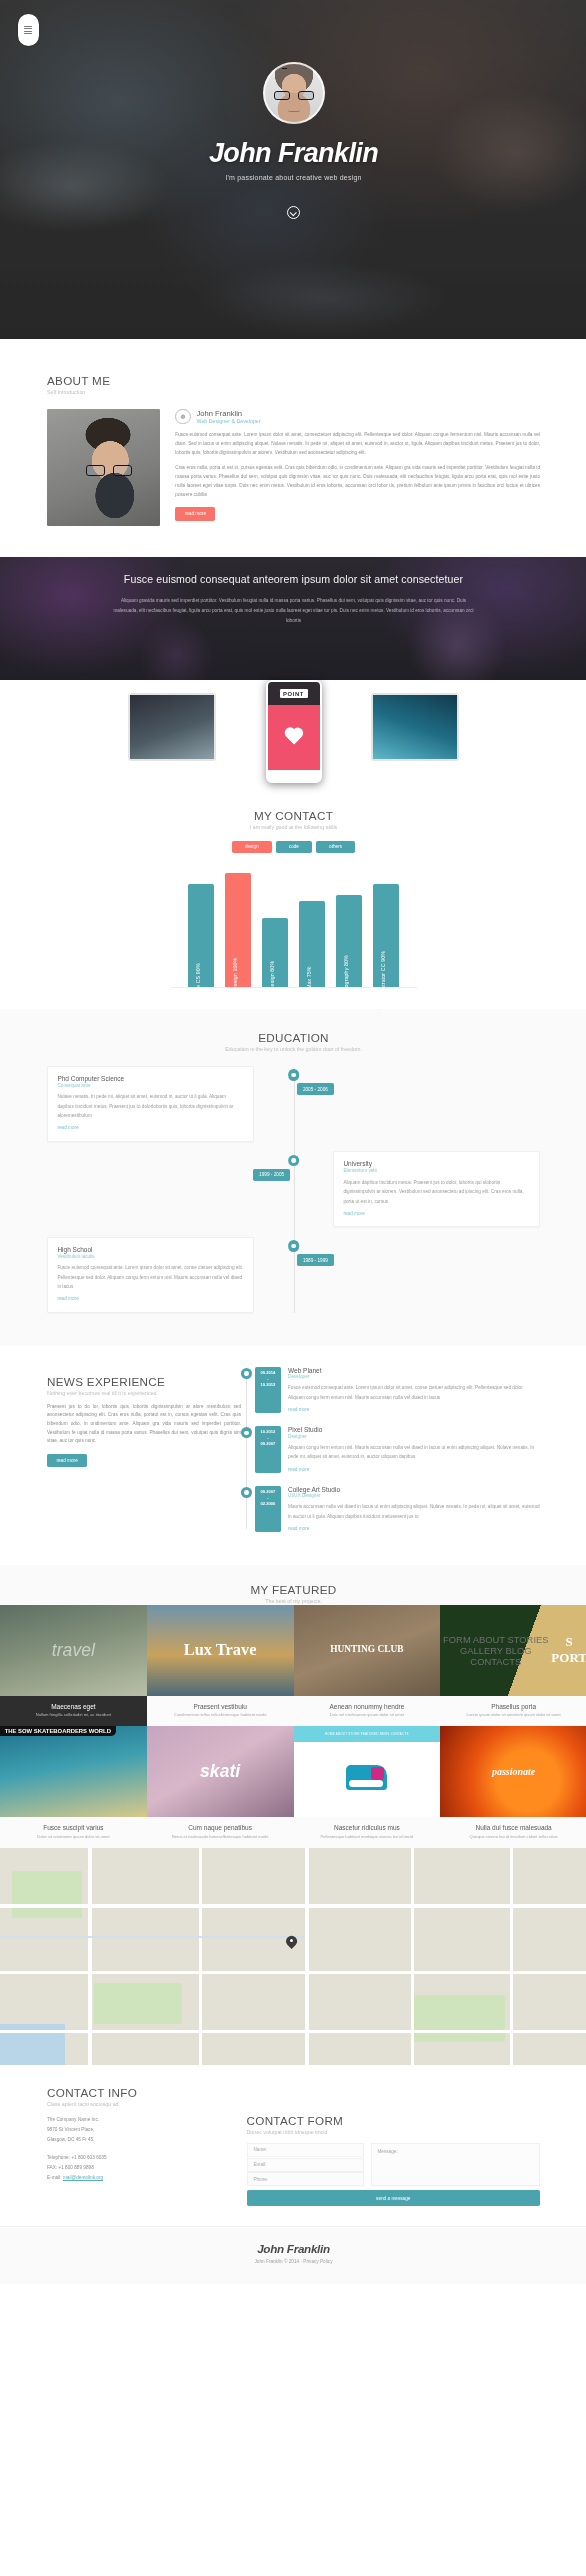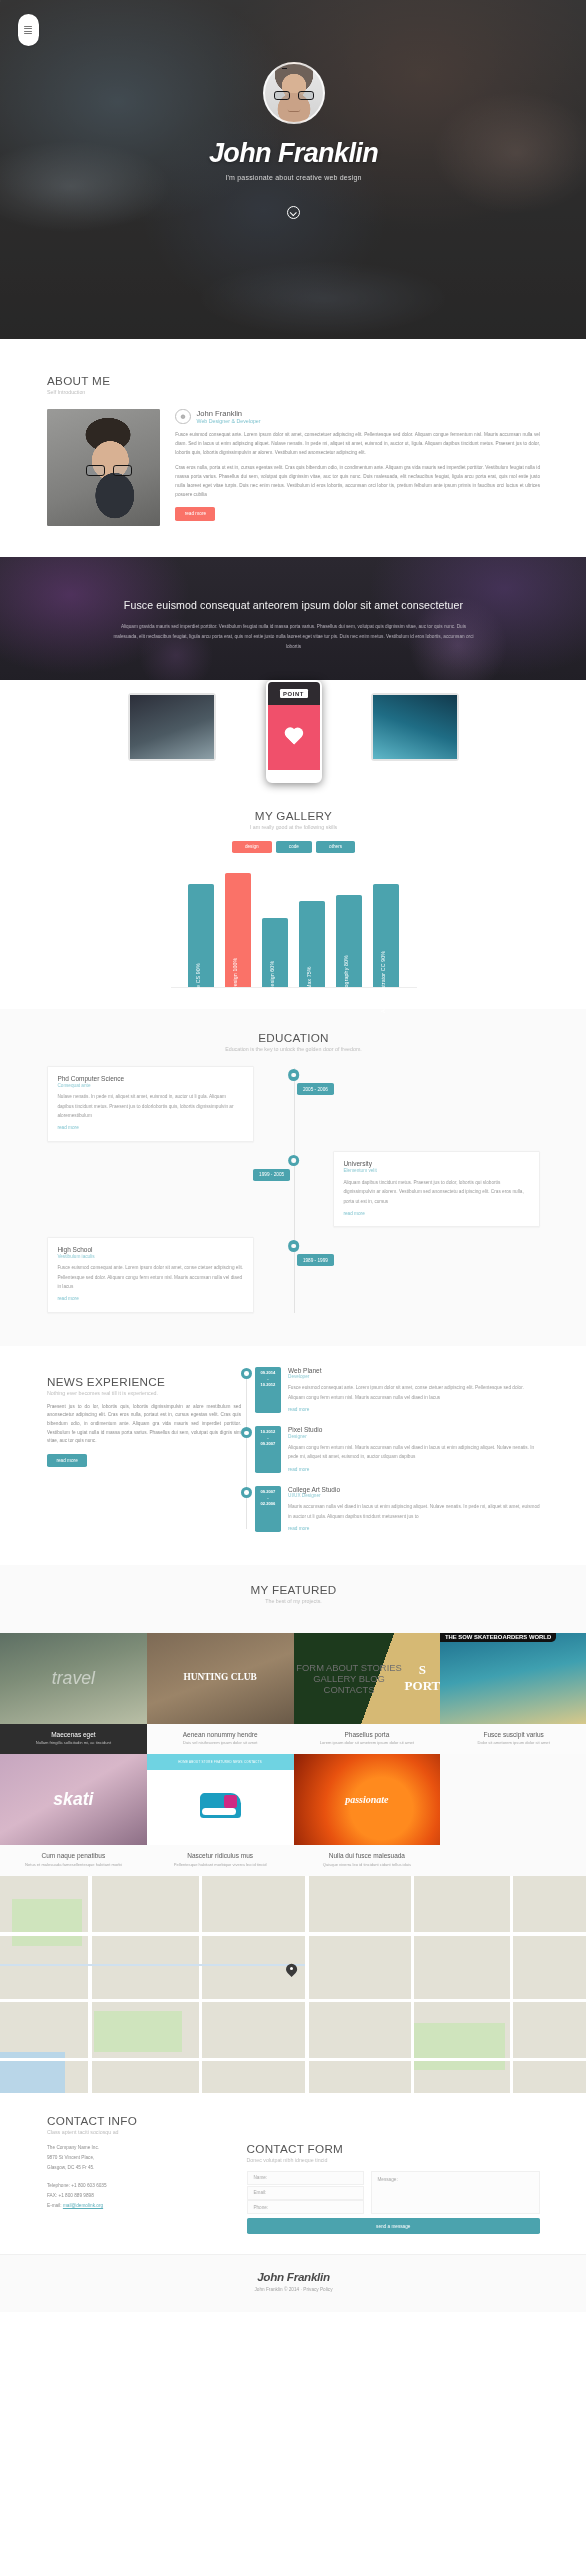--- a/index.html
+++ b/index.html
@@ -109,21 +109,21 @@
   
   #quote{
     position:relative; height:126px; overflow:hidden; text-align:center;
     background:
       radial-gradient(ellipse 176px 117px at 12% 30%, rgba(110,60,130,.55), transparent 68%),
       radial-gradient(ellipse 199px 129px at 86% 25%, rgba(90,60,120,.55), transparent 68%),
       radial-gradient(circle 70px at 78% 70%, rgba(160,120,180,.30), transparent 70%),
       radial-gradient(circle 53px at 30% 78%, rgba(120,80,140,.28), transparent 70%),
       linear-gradient(180deg,#2b2830,#211f26);
   }
-  #quote .qin{ position:relative; z-index:3; padding-top:42px; }
+  #quote .qin{ position:relative; z-index:3; padding-top:16px; }
   .q-title{ font-size:10.6px; color:#f3f3f3; font-weight:300; letter-spacing:0.1px; }
   .q-sub{ width:364px; margin:10.6px auto 0; font-size:4.7px; line-height:2.1; color:#b7b2bc; }
 
   
   .devices{ position:relative; height:106px; margin-top:-3.5px; }
   .dev{ position:absolute; border-radius:3.5px; }
   .tablet-l{ left:128px; top:13px; width:88px; height:68px; background:#f0f0f0; border:2.9px solid #e4e4e4; }
   .tablet-r{ right:128px; top:13px; width:88px; height:68px; background:#f0f0f0; border:2.9px solid #e4e4e4; }
   .tablet-l .scr{ width:100%; height:100%; background:linear-gradient(160deg,#2c2f3a,#4c5a63 55%,#8da0a8); display:grid; grid-template-columns:1fr 1fr; }
   .tablet-r .scr{ width:100%; height:100%; background:linear-gradient(200deg,#123a4d,#1f6d85 50%,#5fb7c8); }
@@ -193,21 +193,21 @@
   .wdot:after{ content:""; width:4.7px; height:4.7px; border-radius:50%; background:#fff; }
   .wdate{ flex:none; width:26px; background:#4ba3ae; color:#fff; font-size:4.1px; font-weight:bold;
           text-align:center; border-radius:1.8px; padding:2.9px 1.2px; line-height:1.5; }
   .wbody h4{ font-size:6.5px; font-weight:400; color:#585858; }
   .wbody .role{ font-size:4.7px; color:#8bc9d3; margin-top:0.6px; }
   .wbody p{ font-size:4.7px; line-height:2; color:#9a9a9a; margin-top:4.1px; }
   .wbody a{ font-size:4.7px; color:#7fc3cf; text-decoration:none; }
 
   
   #portfolio{ background:#fafafa; padding:17.6px 0 0; text-align:center; }
-  .pf-grid{ display:grid; grid-template-columns:repeat(4,1fr); margin-top:29px; }
+  .pf-grid{ display:grid; grid-template-columns:repeat(4,1fr); margin-top:1px; }
   .pf-item{ position:relative; }
   .pf-img{ height:91px; position:relative; overflow:hidden; display:flex; align-items:center; justify-content:center; }
   .pf-cap{ background:#fbfbfb; padding:7px 3.5px 9.4px; }
   .pf-item.dark .pf-cap{ background:#2e2e2e; }
   .pf-item.dark .pf-cap h5{ color:#fff; }
   .pf-item.dark .pf-cap p{ color:#bdbdbd; }
   .pf-cap h5{ font-size:6.5px; font-weight:400; color:#5a5a5a; }
   .pf-cap p{ font-size:4.1px; color:#a9a9a9; margin-top:2.3px; }
 
   .i-travel{ background:linear-gradient(165deg,#5d6f63,#7e8d78 40%,#b9bfa6); }
@@ -329,21 +329,21 @@
         <span>POINT</span>
       </div>
     <div class="mid">
         <div class="heart"></div>
       </div>
     <div class="bot"></div>
   </div>
 </div>
 
 <section id="skills">
-  <h2 class="sec-title">MY GALLERY</h2>
+  <h2 class="sec-title">MY CONTACT</h2>
   <div class="sec-sub">I am really good at the following skills</div>
   <div class="tabs">
     <div class="tab active">design</div>
     <div class="tab">code</div>
     <div class="tab">others</div>
   </div>
   <div class="chart" id="skill-chart">
       <div class="bar" style="height: 103px;">
         <span>Adobe CS 90%</span>
       </div>
@@ -419,20 +419,29 @@
   <h2 class="sec-title">MY FEATURED</h2>
   <div class="sec-sub">The best of my projects.</div>
   <div class="pf-grid" id="pf-grid">
       <div class="pf-item dark">
         <div class="pf-img i-travel">
           <div class="wm">travel</div>
         </div>
         <div class="pf-cap">
           <h5>Maecenas eget</h5>
           <p>Nullam fringilla sollicitudin mi, ac tincidunt</p>
+        </div>
+      </div>
+      <div class="pf-item">
+        <div class="pf-img i-lux">
+          <div class="wm">Lux Trave</div>
+        </div>
+        <div class="pf-cap">
+          <h5>Praesent vestibulu</h5>
+          <p>Condimentum tellus tellusllentesque habitant morbi</p>
         </div>
       </div>
       <div class="pf-item">
         <div class="pf-img i-hunt">
           <div class="wm">HUNTING CLUB</div>
         </div>
         <div class="pf-cap">
           <h5>Aenean nonummy hendre</h5>
           <p>Duis vel nisifesorem ipsum dolor sit amet</p>
         </div>

